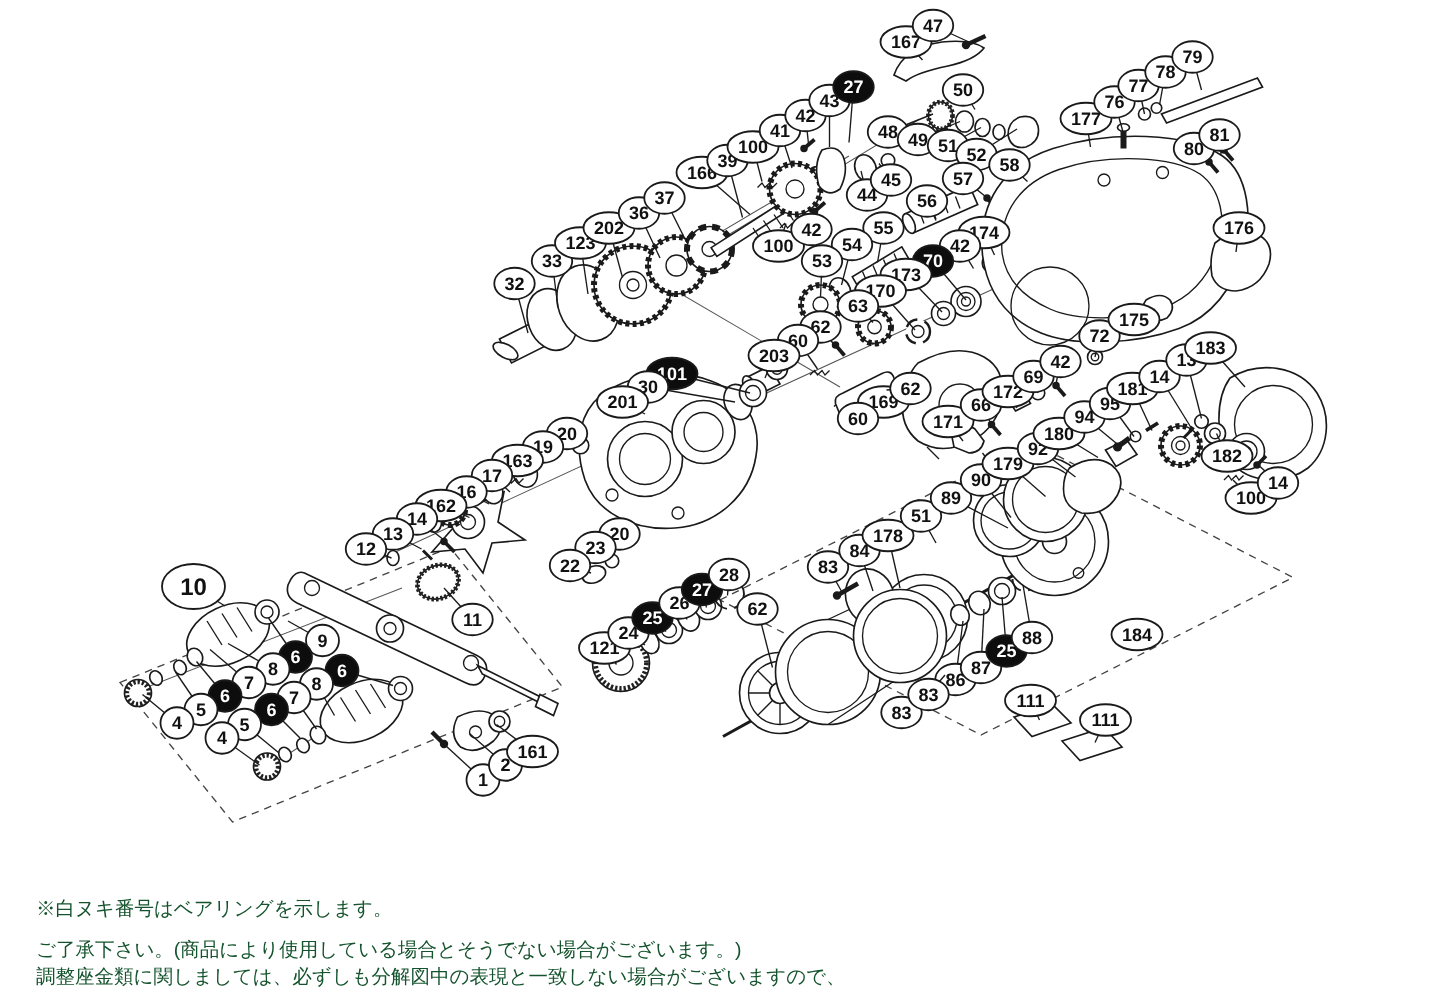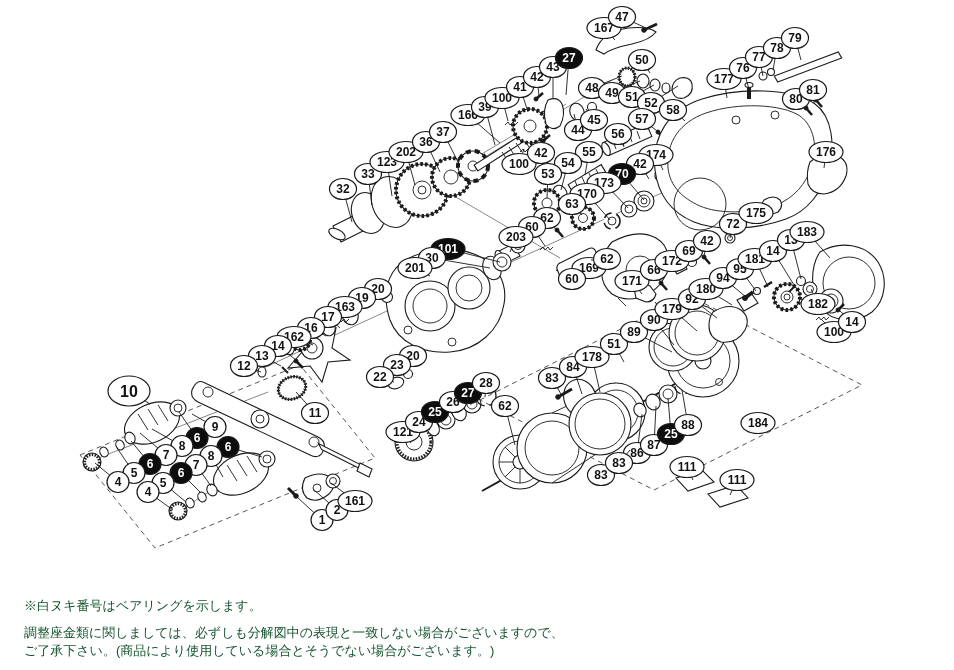--- a/index.html
+++ b/index.html
@@ -926,16 +926,16 @@
         </g>
         <g>
           <ellipse cx="758" cy="423" rx="17" ry="10.5" fill="#ffffff" stroke="#1a1a1a" stroke-width="1.2"></ellipse>
           <text x="758" y="427.2" text-anchor="middle" font-size="12" font-weight="600" font-family="&quot;Liberation Sans&quot;, sans-serif" fill="#111111">184</text>
         </g>
       </g>
 </svg>
 
 <div class="notes">
   <div class="n1">※白ヌキ番号はベアリングを示します。</div>
+  <div>ご了承下さい。(商品により使用している場合とそうでない場合がございます。)</div>
   <div>調整座金類に関しましては、必ずしも分解図中の表現と一致しない場合がございますので、</div>
-  <div>ご了承下さい。(商品により使用している場合とそうでない場合がございます。)</div>
 </div>
 </div>
 
 </body></html>

